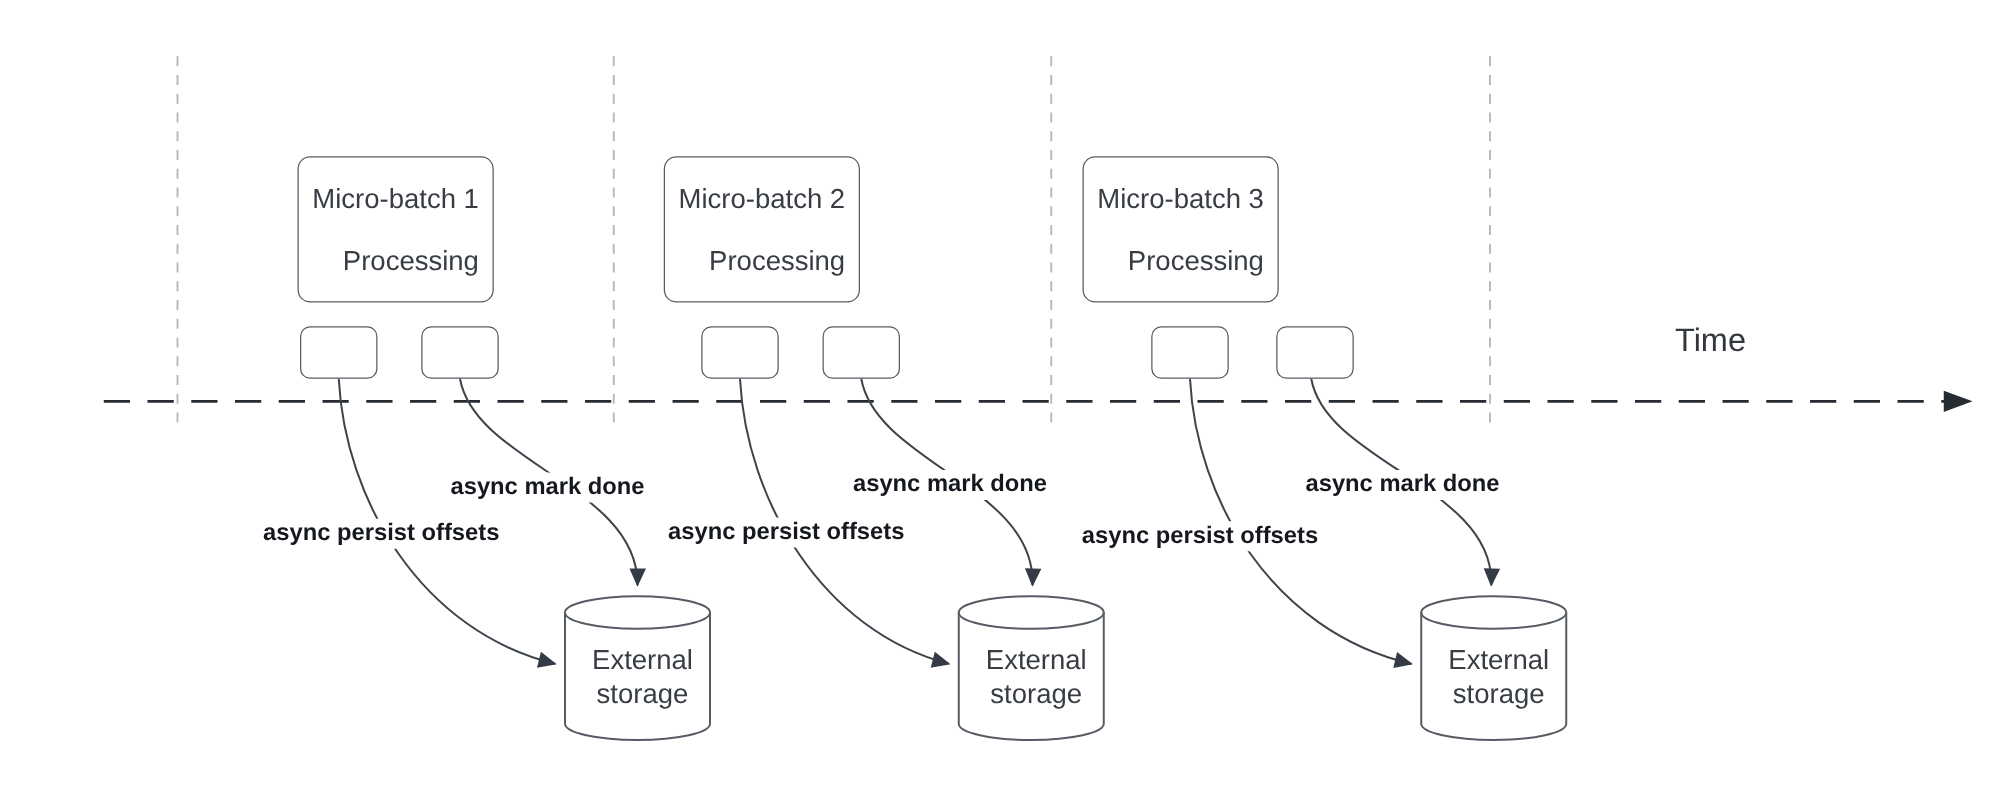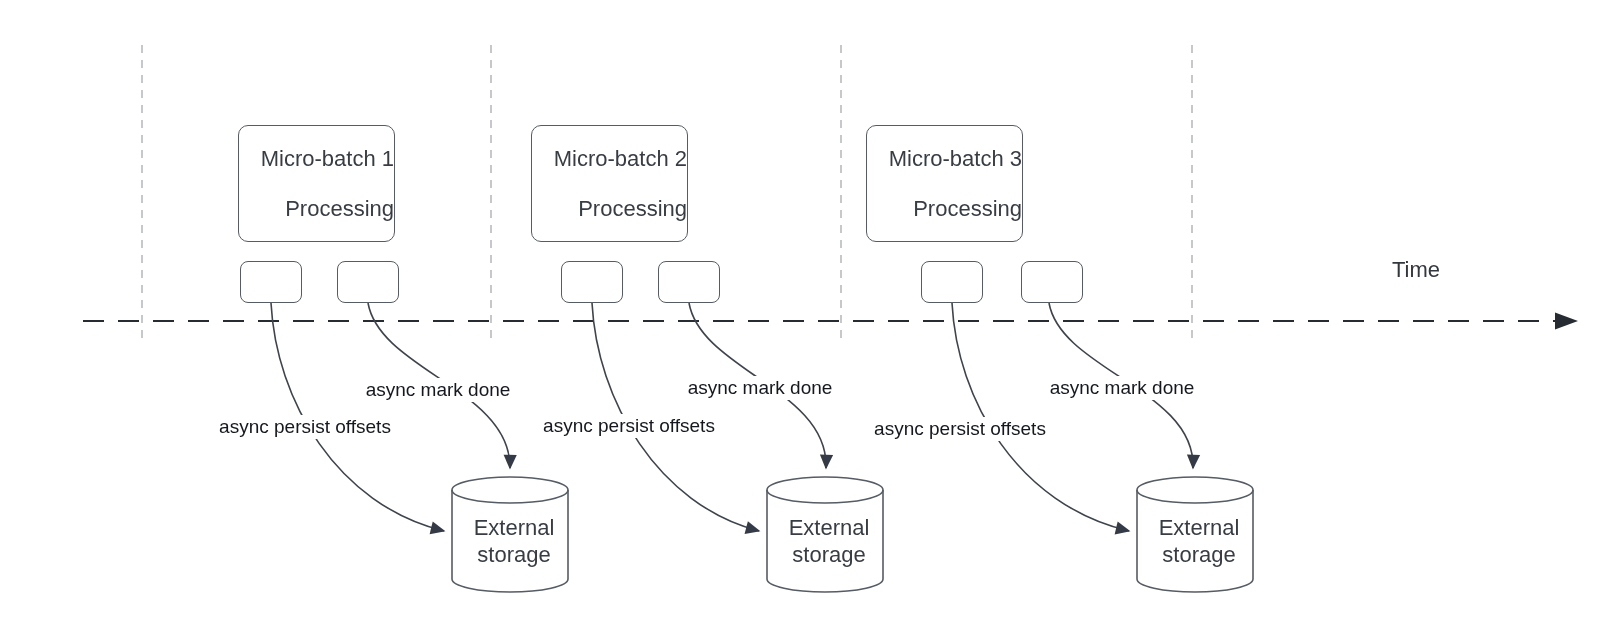--- a/index.html
+++ b/index.html
@@ -3,39 +3,39 @@
 <meta charset="utf-8">
 <style>
   html,body{margin:0;padding:0;background:#fff;}
   .canvas{
     position:relative;width:1600px;height:642px;background:#ffffff;overflow:hidden;
     font-family:"Liberation Sans", sans-serif;
   }
   .canvas svg{position:absolute;left:0;top:0;}
   .node{
     position:absolute;box-sizing:border-box;background:#ffffff;
-    border:1.6px solid #565c64;display:flex;align-items:center;justify-content:flex-end;
+    border:1.6px solid #565c64;display:flex;align-items:center;justify-content:center;
   }
   .bigbox{width:157px;height:117px;top:125px;border-radius:10px;}
   .smallbox{width:62px;height:42px;top:261px;border-radius:8px;}
   .bigbox .txt{
     font-size:22px;line-height:25px;color:#383d44;text-align:center;white-space:pre;
   }
   .arrowlabel{
     position:absolute;transform:translate(-50%,-50%);
-    font-size:19px;font-weight:normal;color:#15181e;background:#ffffff;
+    font-size:19px;font-weight:bold;color:#15181e;background:#ffffff;
     padding:1px 3px;white-space:nowrap;z-index:4;text-align:center;
   }
   .cyltext{
     position:absolute;width:124px;text-align:center;z-index:3;
     font-size:22px;line-height:27px;color:#383d44;
   }
   .timelabel{
-    position:absolute;left:1340px;top:257px;width:100px;text-align:right;
-    font-size:22px;color:#33383f;
+    position:absolute;left:1340px;top:257px;width:100px;text-align:left;
+    font-size:26px;color:#33383f;
   }
 </style>
 </head>
 <body>
 
 <div class="canvas">
 
   <svg width="1600" height="642" viewBox="0 0 1600 642">
     <defs>
       <marker id="arrow" viewBox="0 0 12 12" refX="10" refY="6" markerWidth="11" markerHeight="11" orient="auto-start-reverse">

